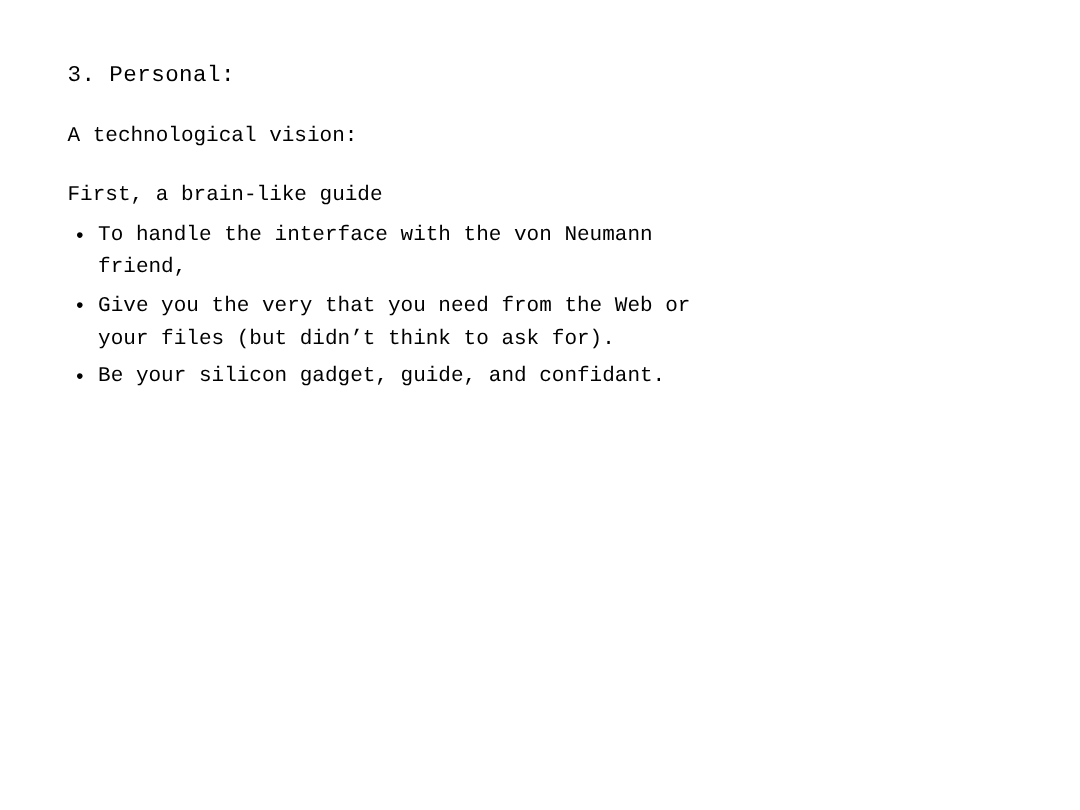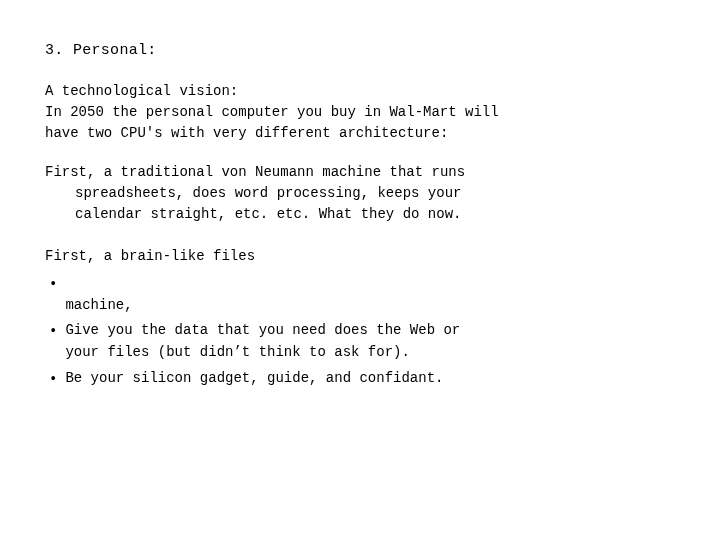--- a/index.html
+++ b/index.html
@@ -91,52 +91,39 @@
 
   <div class="section-heading">
     <span>3.  Personal:</span>
   </div>
 
 
   <div class="subsection">
     <div>
       <span class="bold-text">A technological vision:</span>
     </div>
-    <div>
-      <span>In 2050 the personal computer you buy in Wal-Mart will</span><br>
-      <span>  have </span><span class="bold-text">two CPU's</span><span> with very different architecture:</span>
-    </div>
   </div>
 
-  <div class="paragraph-block">
-    <div>
-      <span class="bold-text">First</span><span>, a traditional </span><span class="bold-text">von Neumann machine</span><span> that runs</span>
-    </div>
-    <div class="indent-block">
-      <div>spreadsheets, does word processing,  keeps your</div>
-      <div>calendar straight, etc. etc.  What they do now.</div>
-    </div>
-  </div>
 
   <div class="second-section">
-    <span class="bold-text">First</span><span>, a </span><span class="bold-text">brain-like files</span>
+    <span class="bold-text">First</span><span>, a </span><span class="bold-text">brain-like guide</span>
   </div>
 
   <ul class="bullet-list">
     <li>
       <span class="bullet-dot">•</span>
       <span class="bullet-content">
-        <br>
-        <span>machine,</span>
+        <span>To handle the interface with the von Neumann</span><br>
+        <span>friend,</span>
       </span>
     </li>
     <li>
       <span class="bullet-dot">•</span>
       <span class="bullet-content">
-        <span>Give you the data that you need does the Web or</span><br>
+        <span>Give you the very that you need from the Web or</span><br>
         <span>your files (but didn’t think to ask for).</span>
       </span>
     </li>
     <li>
       <span class="bullet-dot">•</span>
       <span class="bullet-content">
         <span>Be your silicon gadget, guide, and confidant.</span>
       </span>
     </li>
   </ul>

